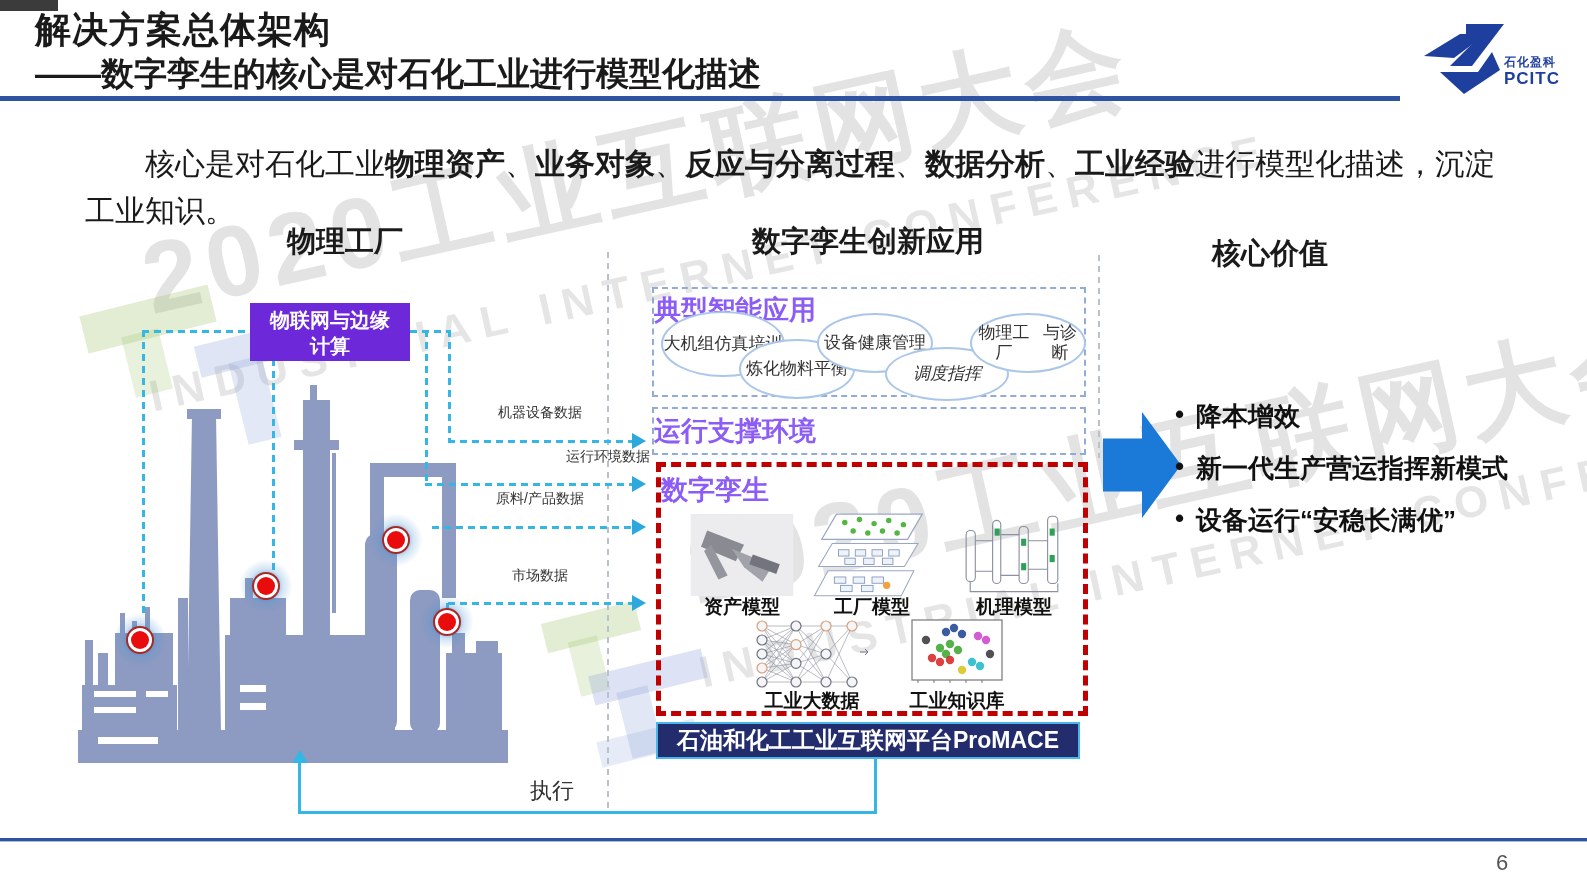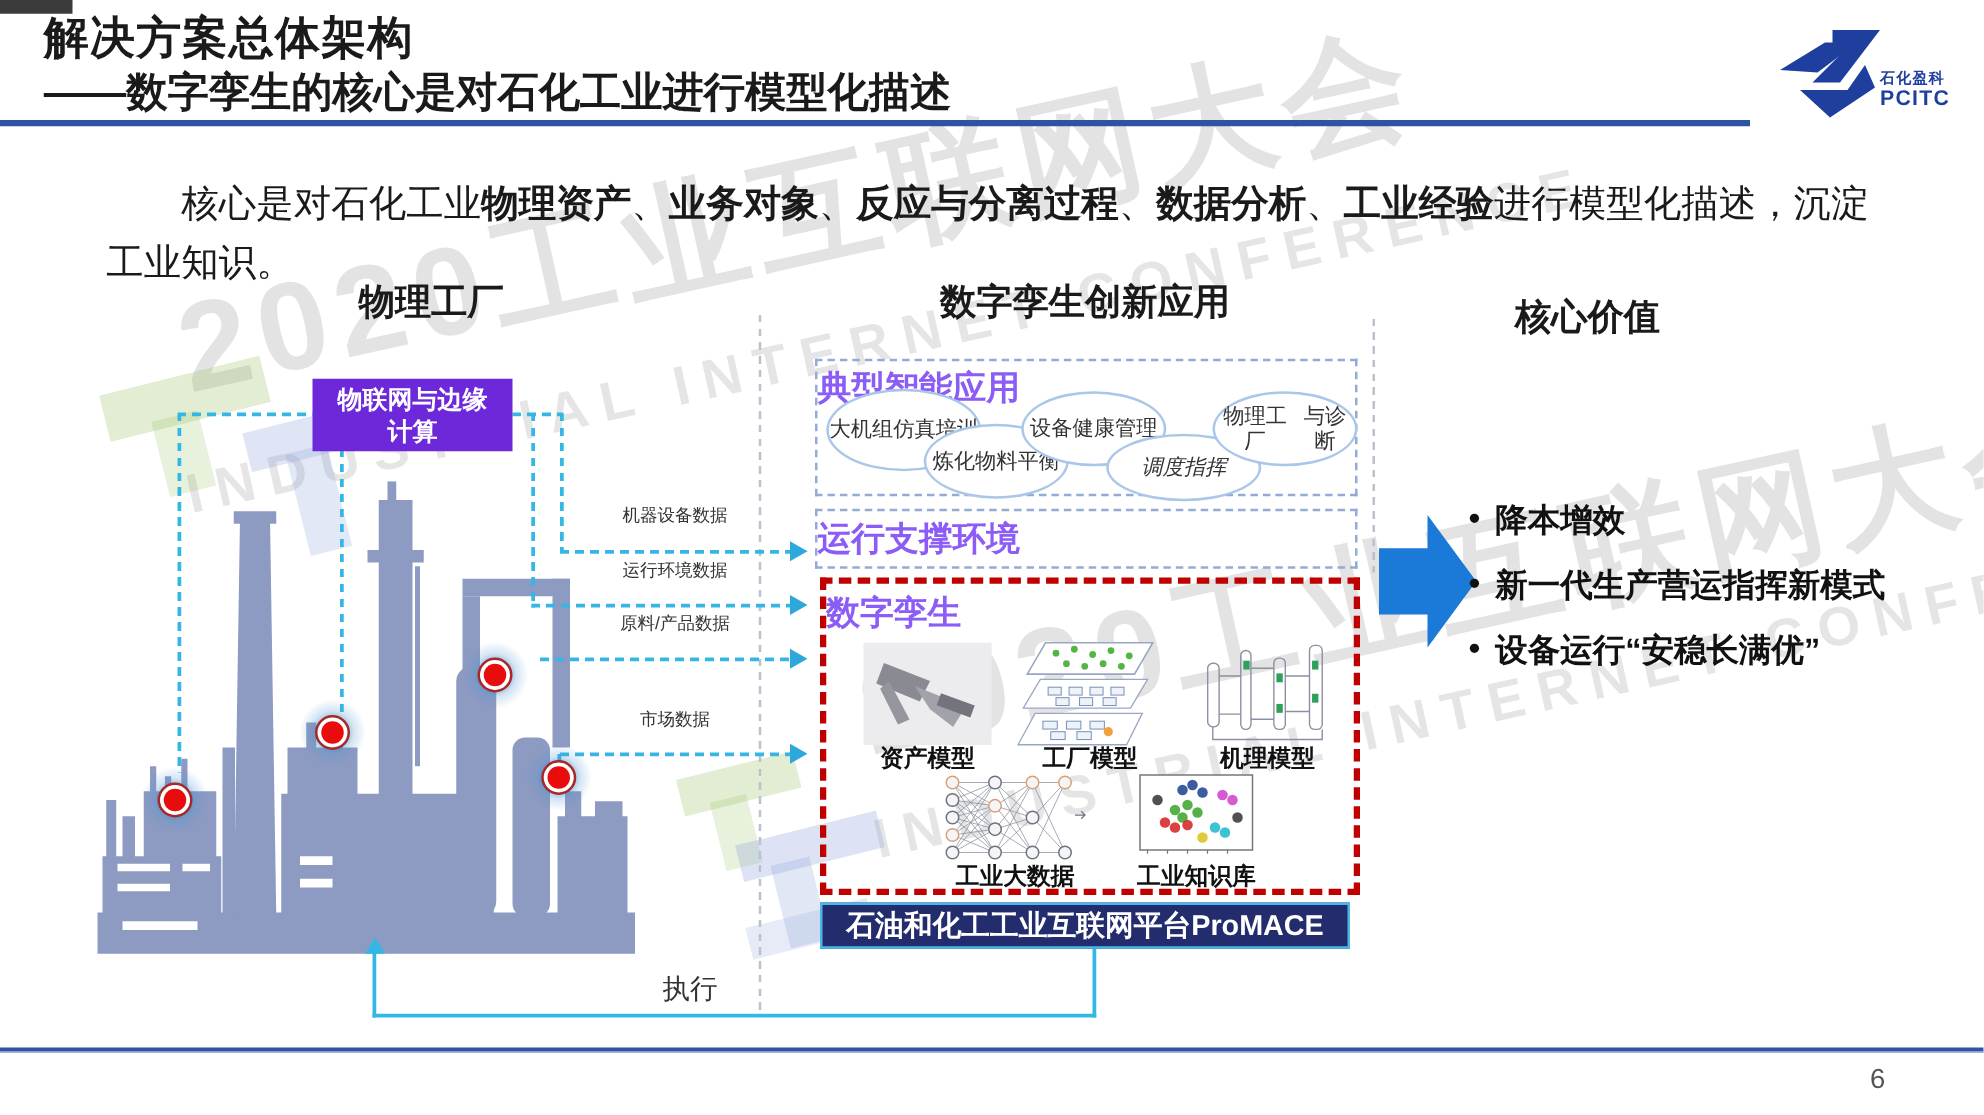--- a/index.html
+++ b/index.html
@@ -385,21 +385,21 @@
     <div class="abs cy-h" style="left: 142px; top: 330px; width: 108px;"></div>
     <div class="abs cy-h" style="left: 410px; top: 330px; width: 40px;"></div>
     <div class="abs cy-v" style="left: 142px; top: 330px; height: 288px;"></div>
     <div class="abs cy-v" style="left: 272px; top: 359px; height: 223px;"></div>
     <div class="abs cy-v" style="left: 425px; top: 330px; height: 156px;"></div>
     <div class="abs cy-v" style="left: 448px; top: 330px; height: 112px;"></div>
     <div class="abs cy-v" style="left: 446px; top: 603px; height: 18px;"></div>
     <div class="abs flow-label" style="left: 540px; top: 404px;">机器设备数据</div>
     <div class="abs cy-h" style="left: 448px; top: 440px; width: 184px;"></div>
     <div class="abs flow-head" style="left: 632px; top: 433px;"></div>
-    <div class="abs flow-label" style="left: 540px; top: 448px;">运行环境数据</div>
+    <div class="abs flow-label" style="left: 540px; top: 448px; text-align: right;">运行环境数据</div>
     <div class="abs cy-h" style="left: 425px; top: 483px; width: 207px;"></div>
     <div class="abs flow-head" style="left: 632px; top: 476px;"></div>
     <div class="abs flow-label" style="left: 540px; top: 490px;">原料/产品数据</div>
     <div class="abs cy-h" style="left: 432px; top: 526px; width: 200px;"></div>
     <div class="abs flow-head" style="left: 632px; top: 519px;"></div>
     <div class="abs flow-label" style="left: 540px; top: 567px;">市场数据</div>
     <div class="abs cy-h" style="left: 448px; top: 602px; width: 184px;"></div>
     <div class="abs flow-head" style="left: 632px; top: 595px;"></div>
   </div>
 

